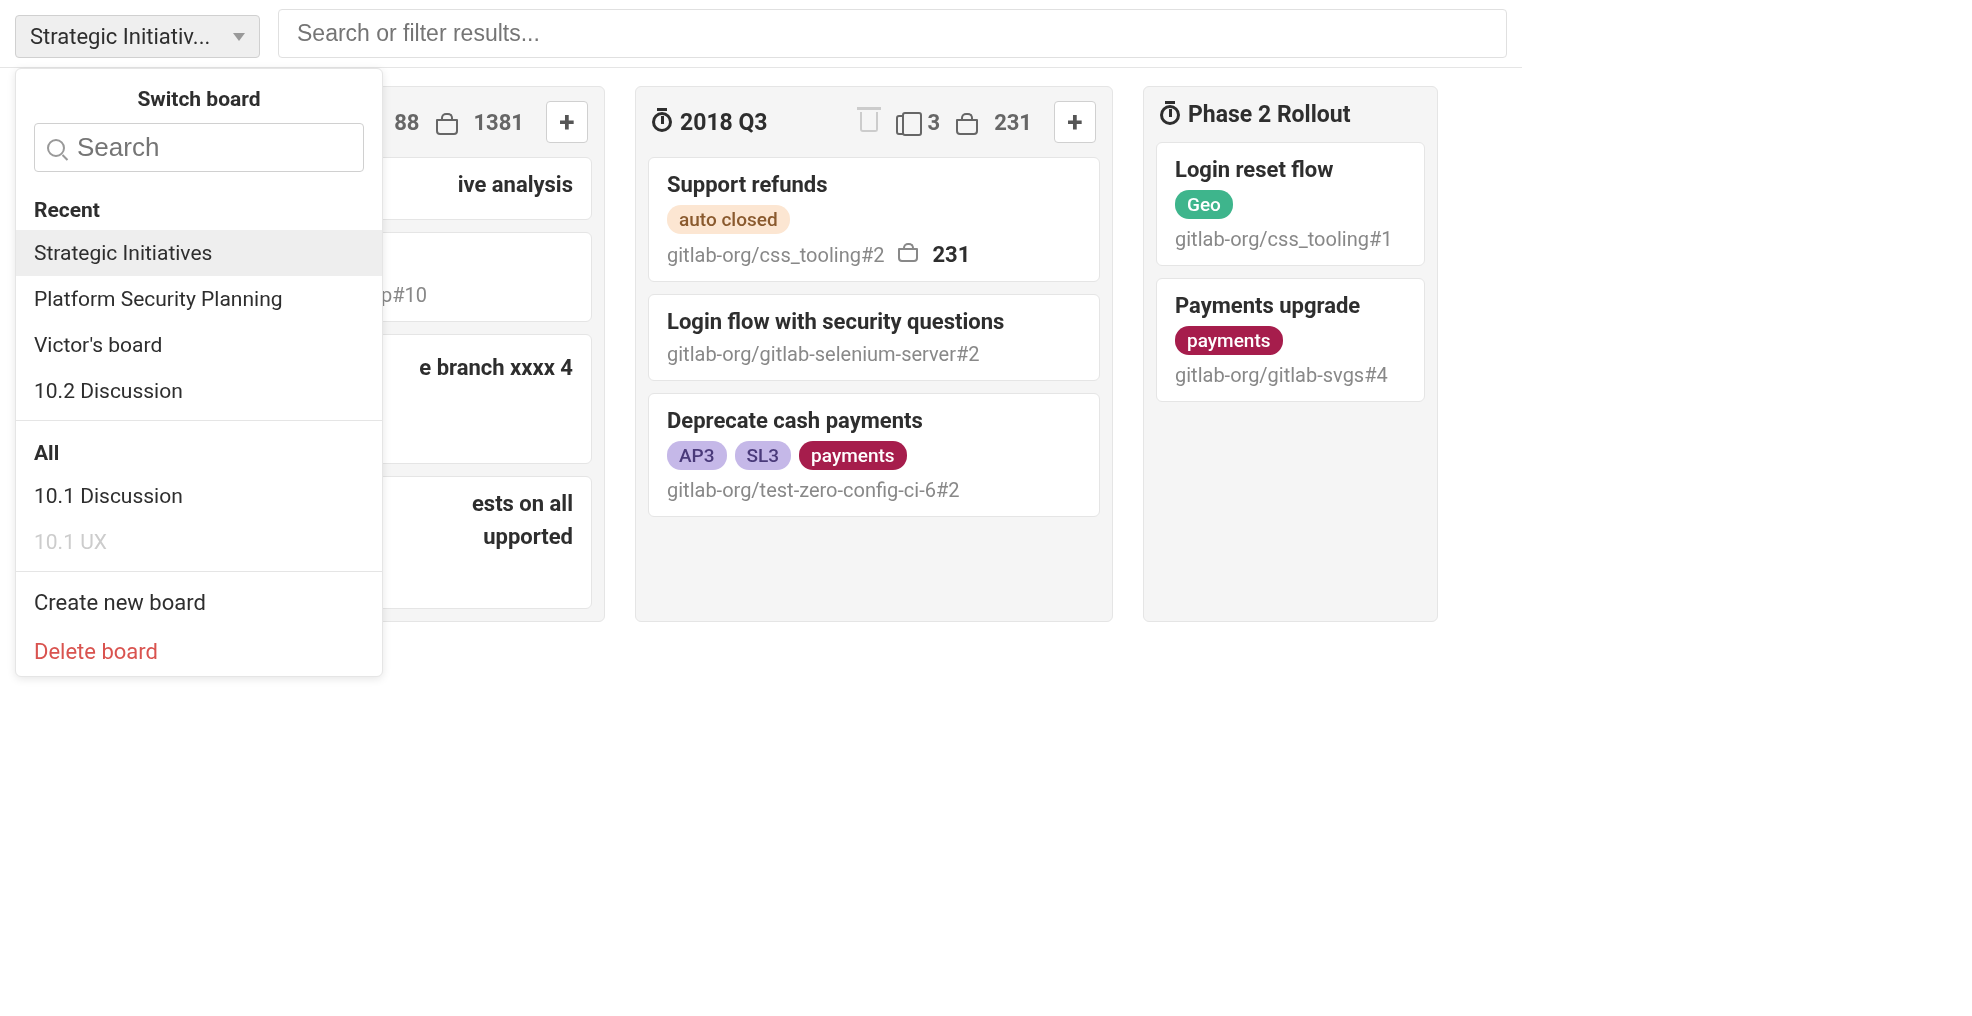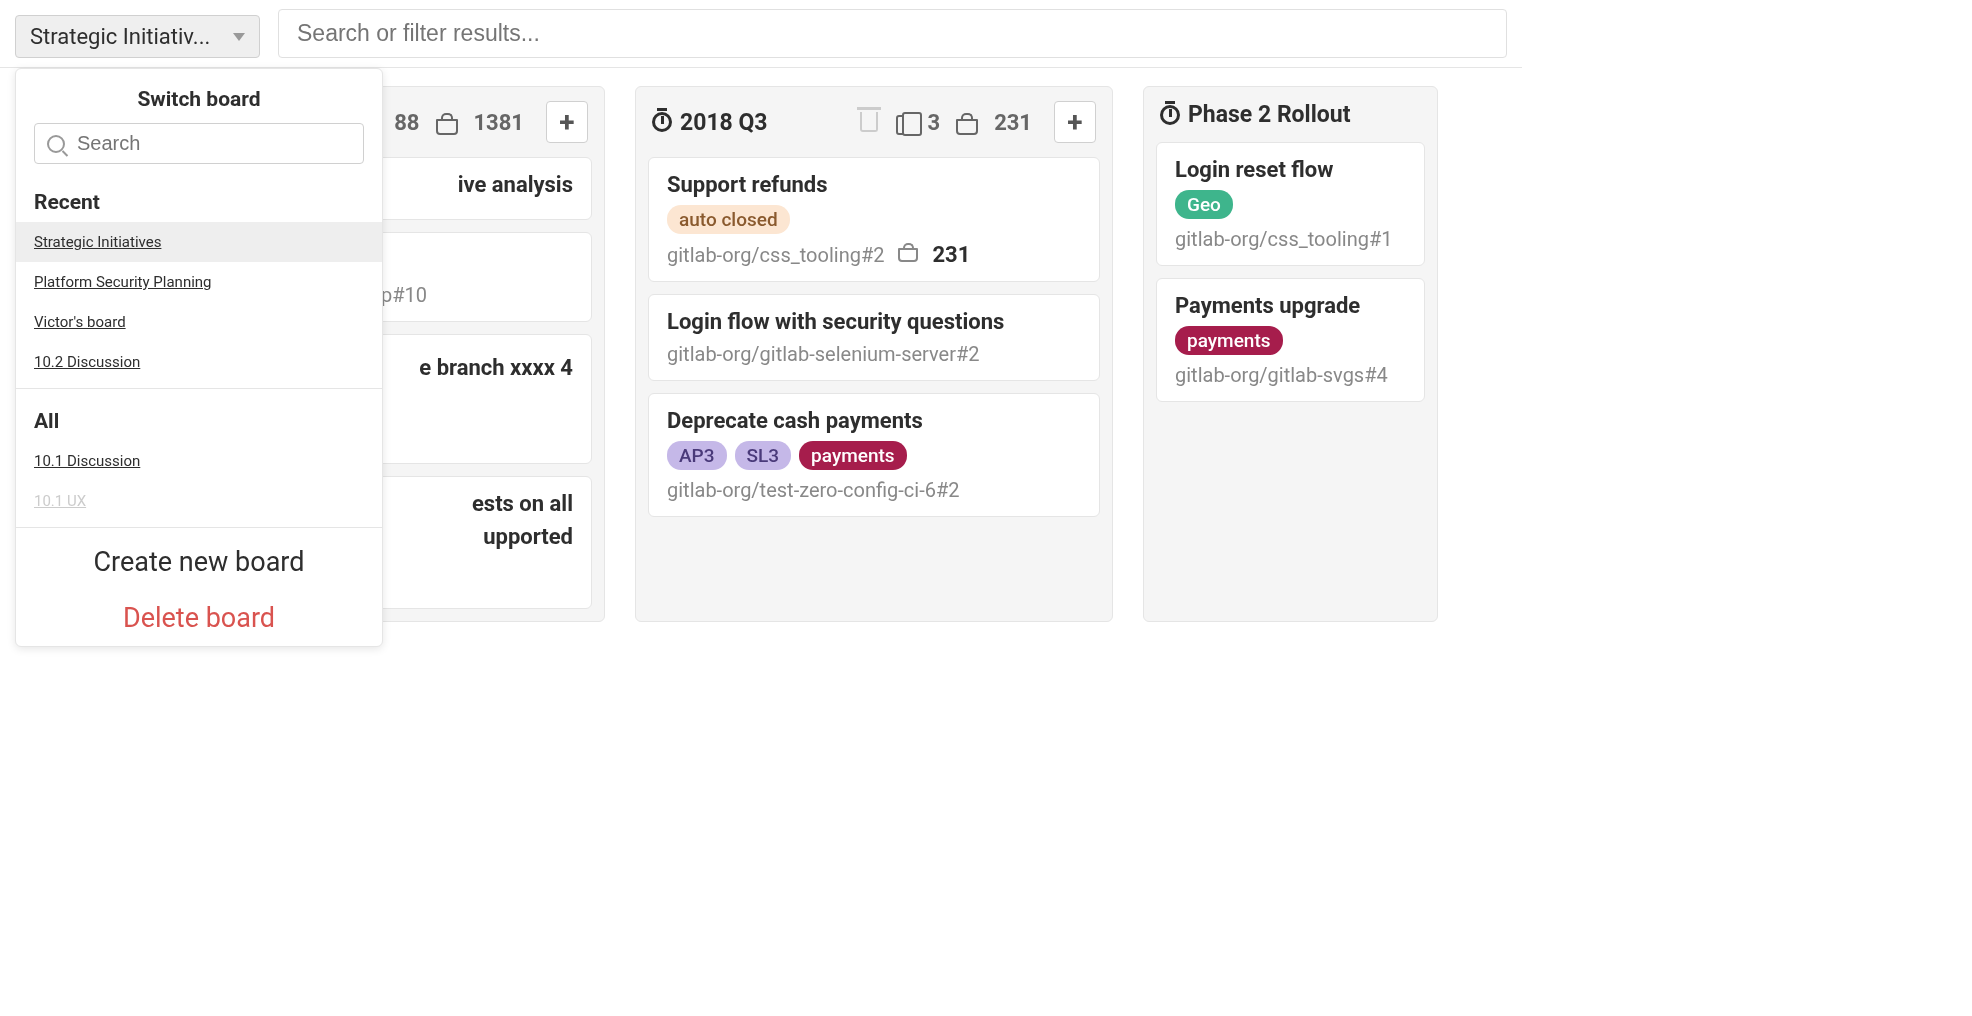--- a/index.html
+++ b/index.html
@@ -100,54 +100,52 @@
       width: 2px;
       height: 7px;
       background: #999;
       bottom: -6px;
       right: -3px;
       transform: rotate(-45deg);
     }
     .dropdown-search input {
       border: none;
       outline: none;
-      font-size: 20px;
+      font-size: 26px;
       color: #999;
       width: 100%;
     }
     .dropdown-section-header {
       font-weight: 700;
       font-size: 21px;
       padding: 14px 18px 8px;
       color: #2e2e2e;
     }
     .dropdown-item {
       padding: 11px 18px;
-      font-size: 15px;
+      font-size: 21px;
       color: #2e2e2e;
       cursor: pointer;
-      text-decoration: underline;
     }
     .dropdown-item.selected {
       background: #eeeeee;
     }
     .dropdown-item.faded {
       color: #ccc;
     }
     .dropdown-divider {
       height: 1px;
       background: #e5e5e5;
       margin: 6px 0;
     }
     .dropdown-footer-item {
       padding: 12px 18px;
-      font-size: 27px;
+      font-size: 22px;
       cursor: pointer;
       color: #2e2e2e;
-      text-align: center;
     }
     .dropdown-footer-item.danger {
       color: #d9534f;
     }
     .board-columns {
       display: flex;
       gap: 30px;
       padding: 18px 15px;
       overflow: hidden;
     }

